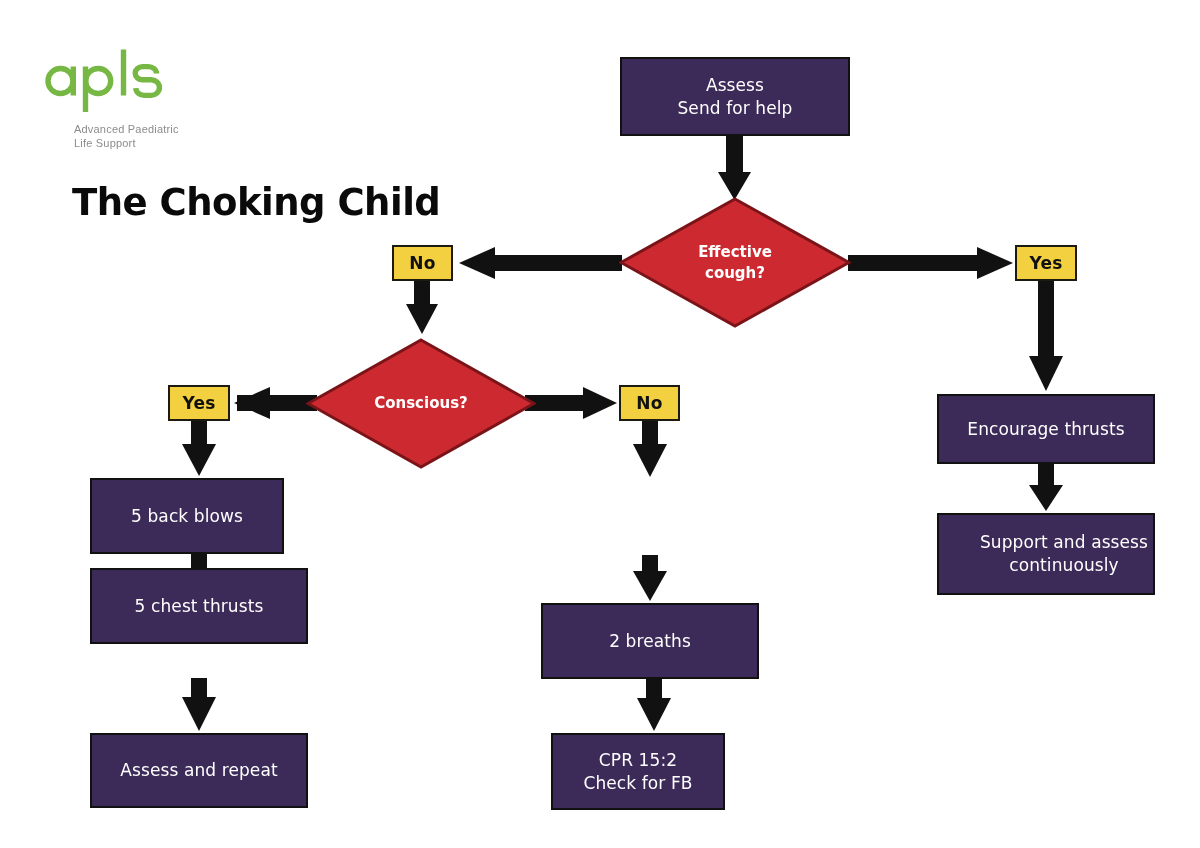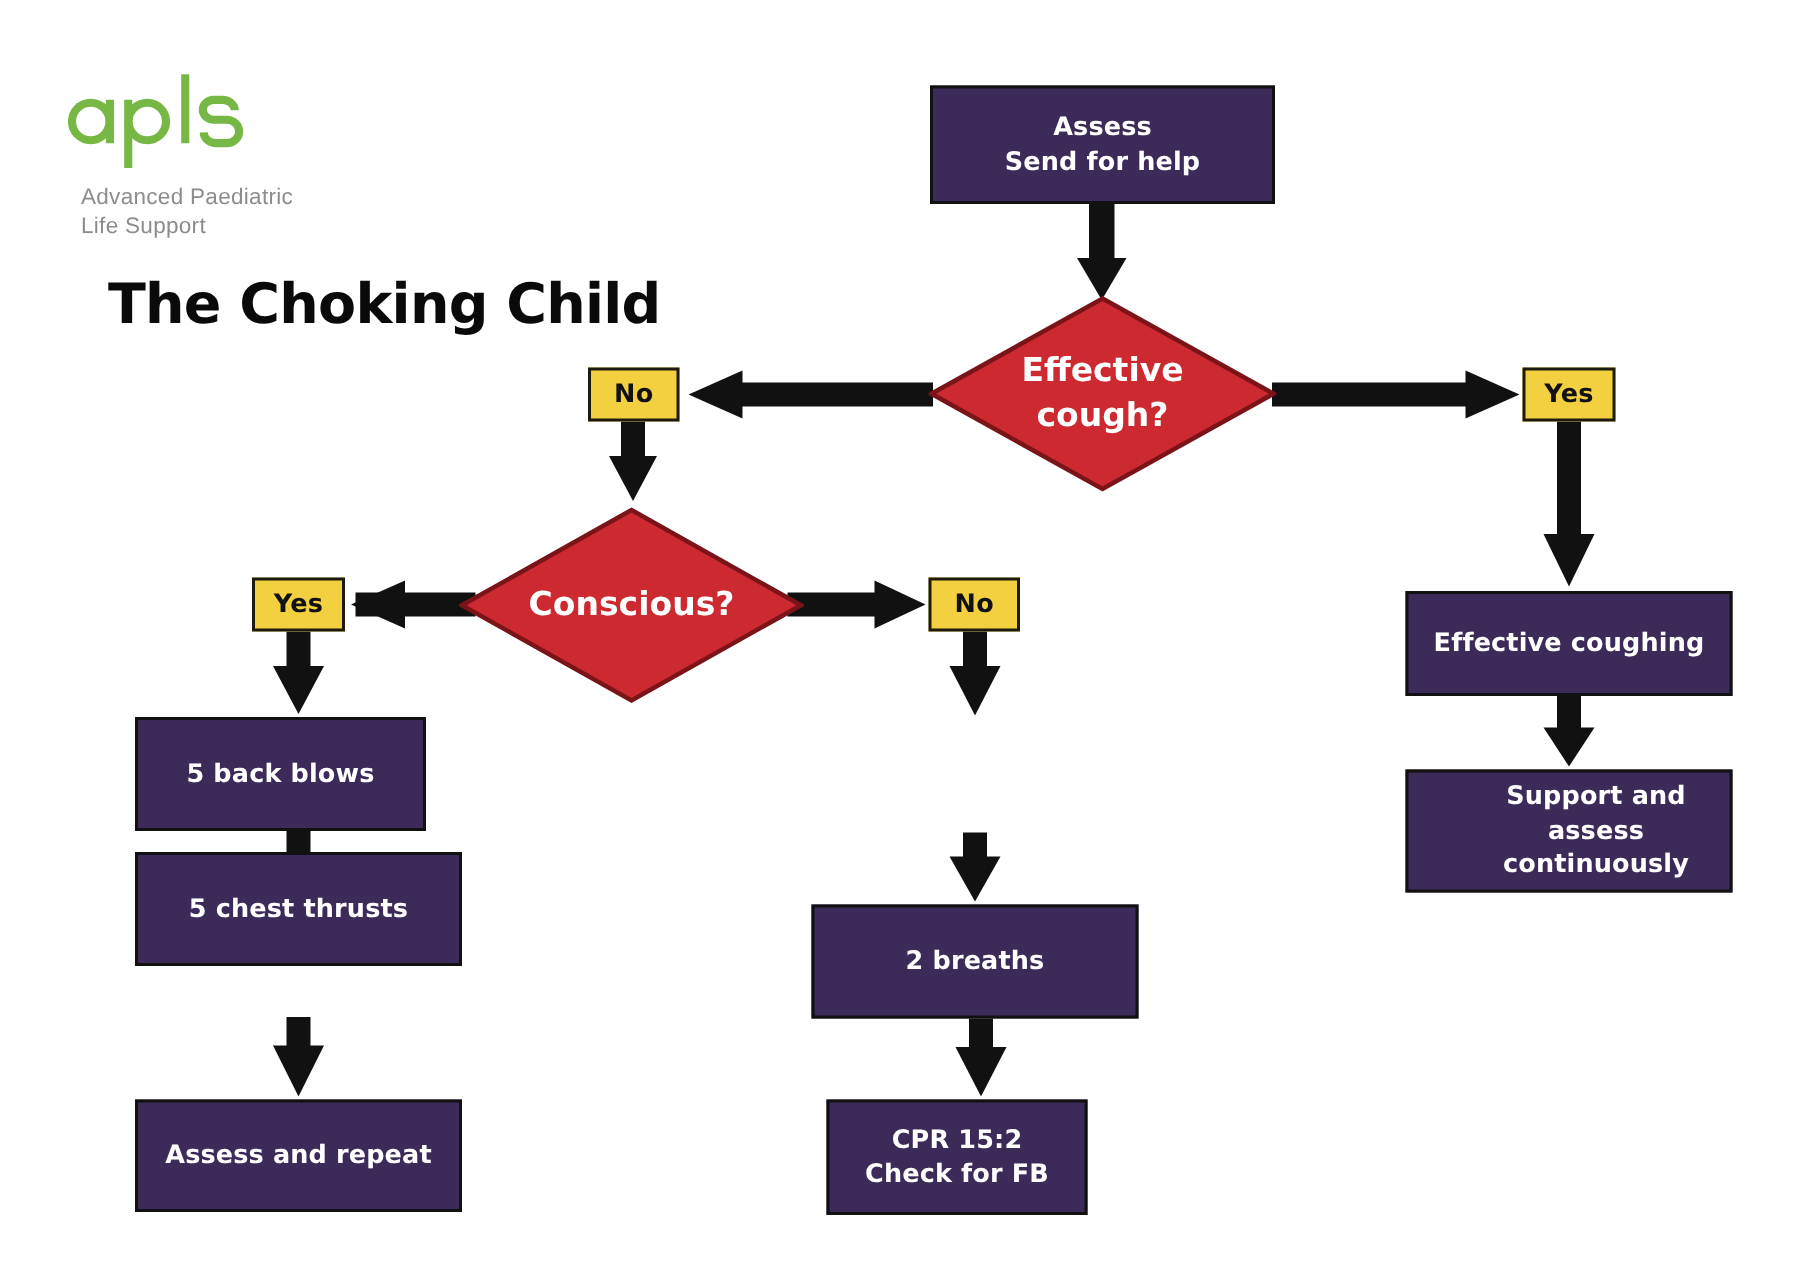--- a/index.html
+++ b/index.html
@@ -26,23 +26,23 @@
     position: absolute;
     left: 34px;
     top: 44px;
     width: 330px;
   }
   #logo-mark {
     display: block;
   }
   #brand-tagline {
     margin-top: 6px;
-    margin-left: 20px;
+    margin-left: 40px;
     font-family: "Liberation Sans", sans-serif;
-    font-size: 15px;
+    font-size: 11px;
     line-height: 1.28;
     color: #8c8c8c;
     letter-spacing: 0.2px;
     white-space: pre-line;
   }
   #page-title {
     position: absolute;
     left: 72px;
     top: 181px;
     font-family: "DejaVu Sans", sans-serif;
@@ -60,21 +60,21 @@
     display: flex;
     align-items: center;
     justify-content: center;
     text-align: center;
   }
   .node-proc {
     background: #3c2a58;
     border: 2px solid #111111;
     color: #ffffff;
     font-family: "DejaVu Sans", sans-serif;
-    font-weight: bold;
+    font-weight: normal;
     font-size: 17px;
     line-height: 1.35;
     letter-spacing: 0.1px;
     white-space: pre-line;
   }
   .node-label {
     background: #f2d040;
     border: 2px solid #1d1a10;
     color: #111111;
     font-family: "DejaVu Sans", sans-serif;
@@ -90,21 +90,21 @@
     position: absolute;
     left: 0;
     top: 0;
   }
   .node-decision .dec-text {
     position: relative;
     z-index: 2;
     color: #ffffff;
     font-family: "DejaVu Sans", sans-serif;
     font-weight: bold;
-    font-size: 22px;
+    font-size: 15px;
     line-height: 1.35;
     white-space: pre-line;
     text-align: center;
   }
 
   
   #connectors {
     position: absolute;
     left: 0;
     top: 0;
@@ -223,21 +223,21 @@
       <polygon points="116,2 230,65.5 116,129 2,65.5" fill="#cc2a30" stroke="#7a1418" stroke-width="3"></polygon>
     </svg>
     <div class="dec-text">Effective
 cough?</div>
   </div>
 
   <div class="node node-label" style="left:392px; top:245px; width:61px; height:36px;">No</div>
 
   <div class="node node-label" style="left:1015px; top:245px; width:62px; height:36px;">Yes</div>
 
-  <div class="node node-proc" style="left:937px; top:394px; width:218px; height:70px;">Effective coughing</div>
+  <div class="node node-proc" style="left:937px; top:394px; width:218px; height:70px;">Encourage thrusts</div>
 
   <div class="node node-proc" style="left:937px; top:513px; width:218px; height:82px;padding-left:36px;">Support and assess
 continuously</div>
 
   <div class="node node-decision" style="left:306px; top:338px; width:230px; height:131px;">
     <svg width="230" height="131" viewBox="0 0 230 131">
       <polygon points="115,2 228,65.5 115,129 2,65.5" fill="#cc2a30" stroke="#7a1418" stroke-width="3"></polygon>
     </svg>
     <div class="dec-text">Conscious?</div>
   </div>

